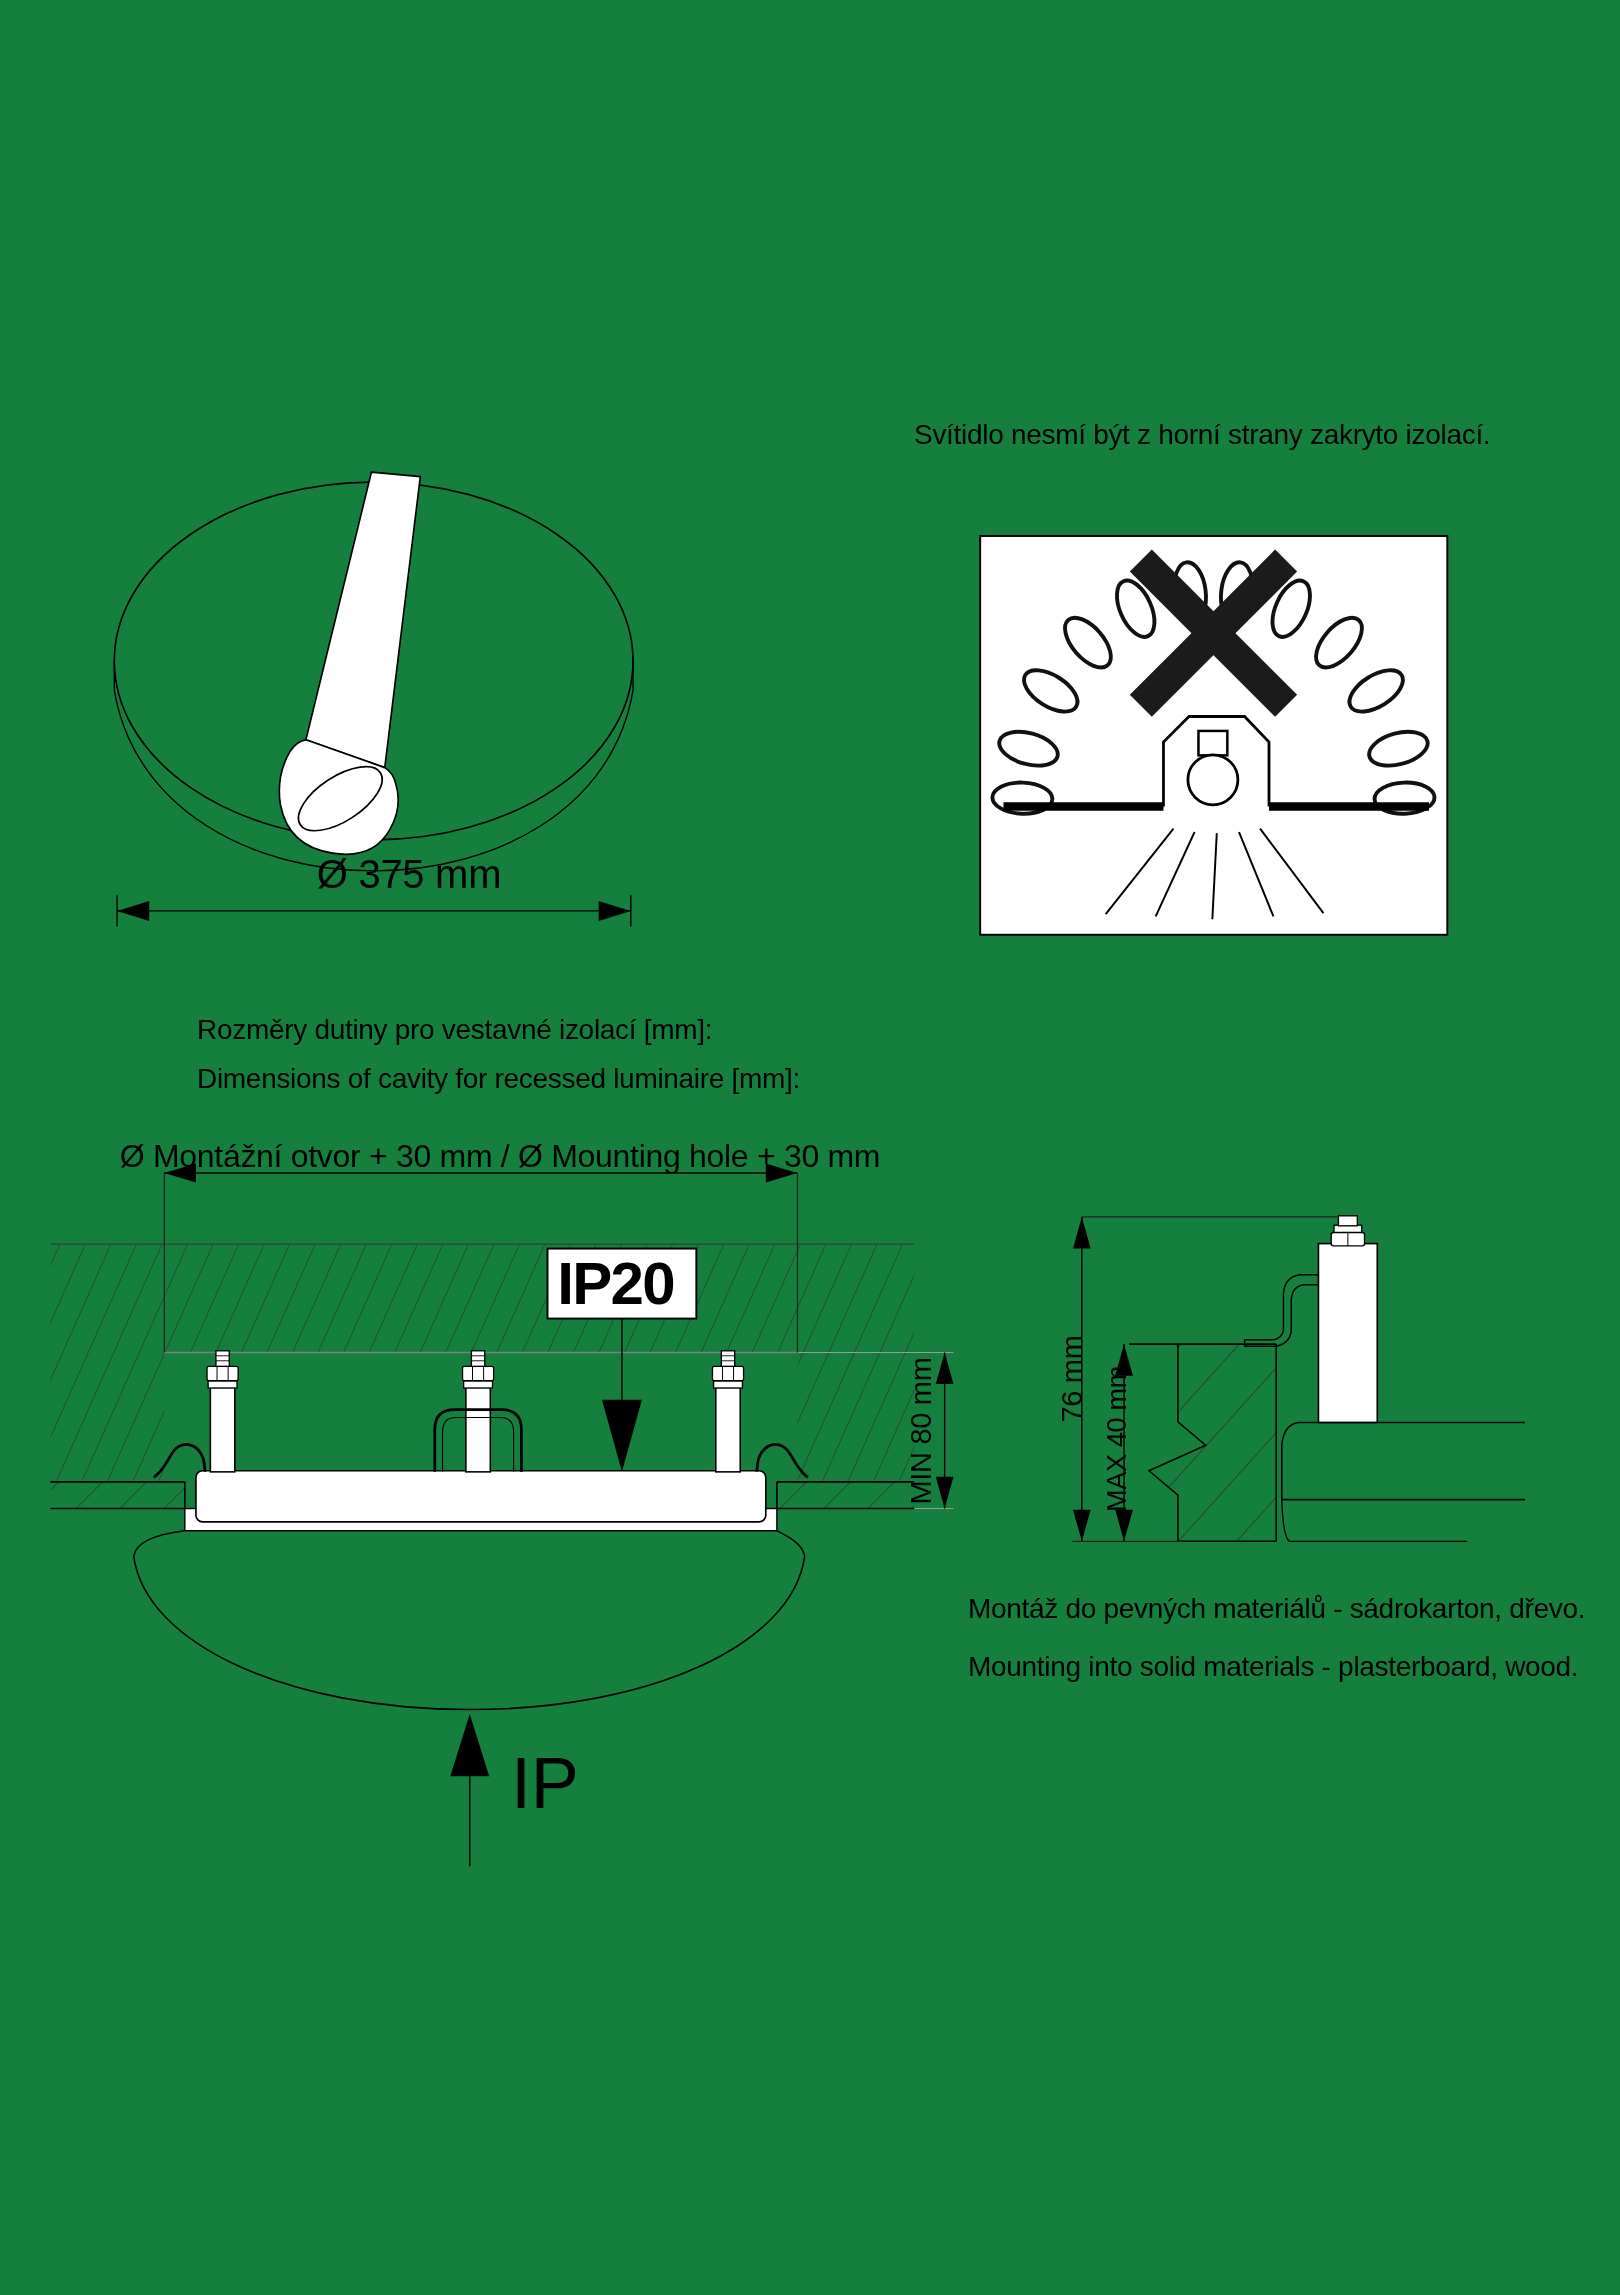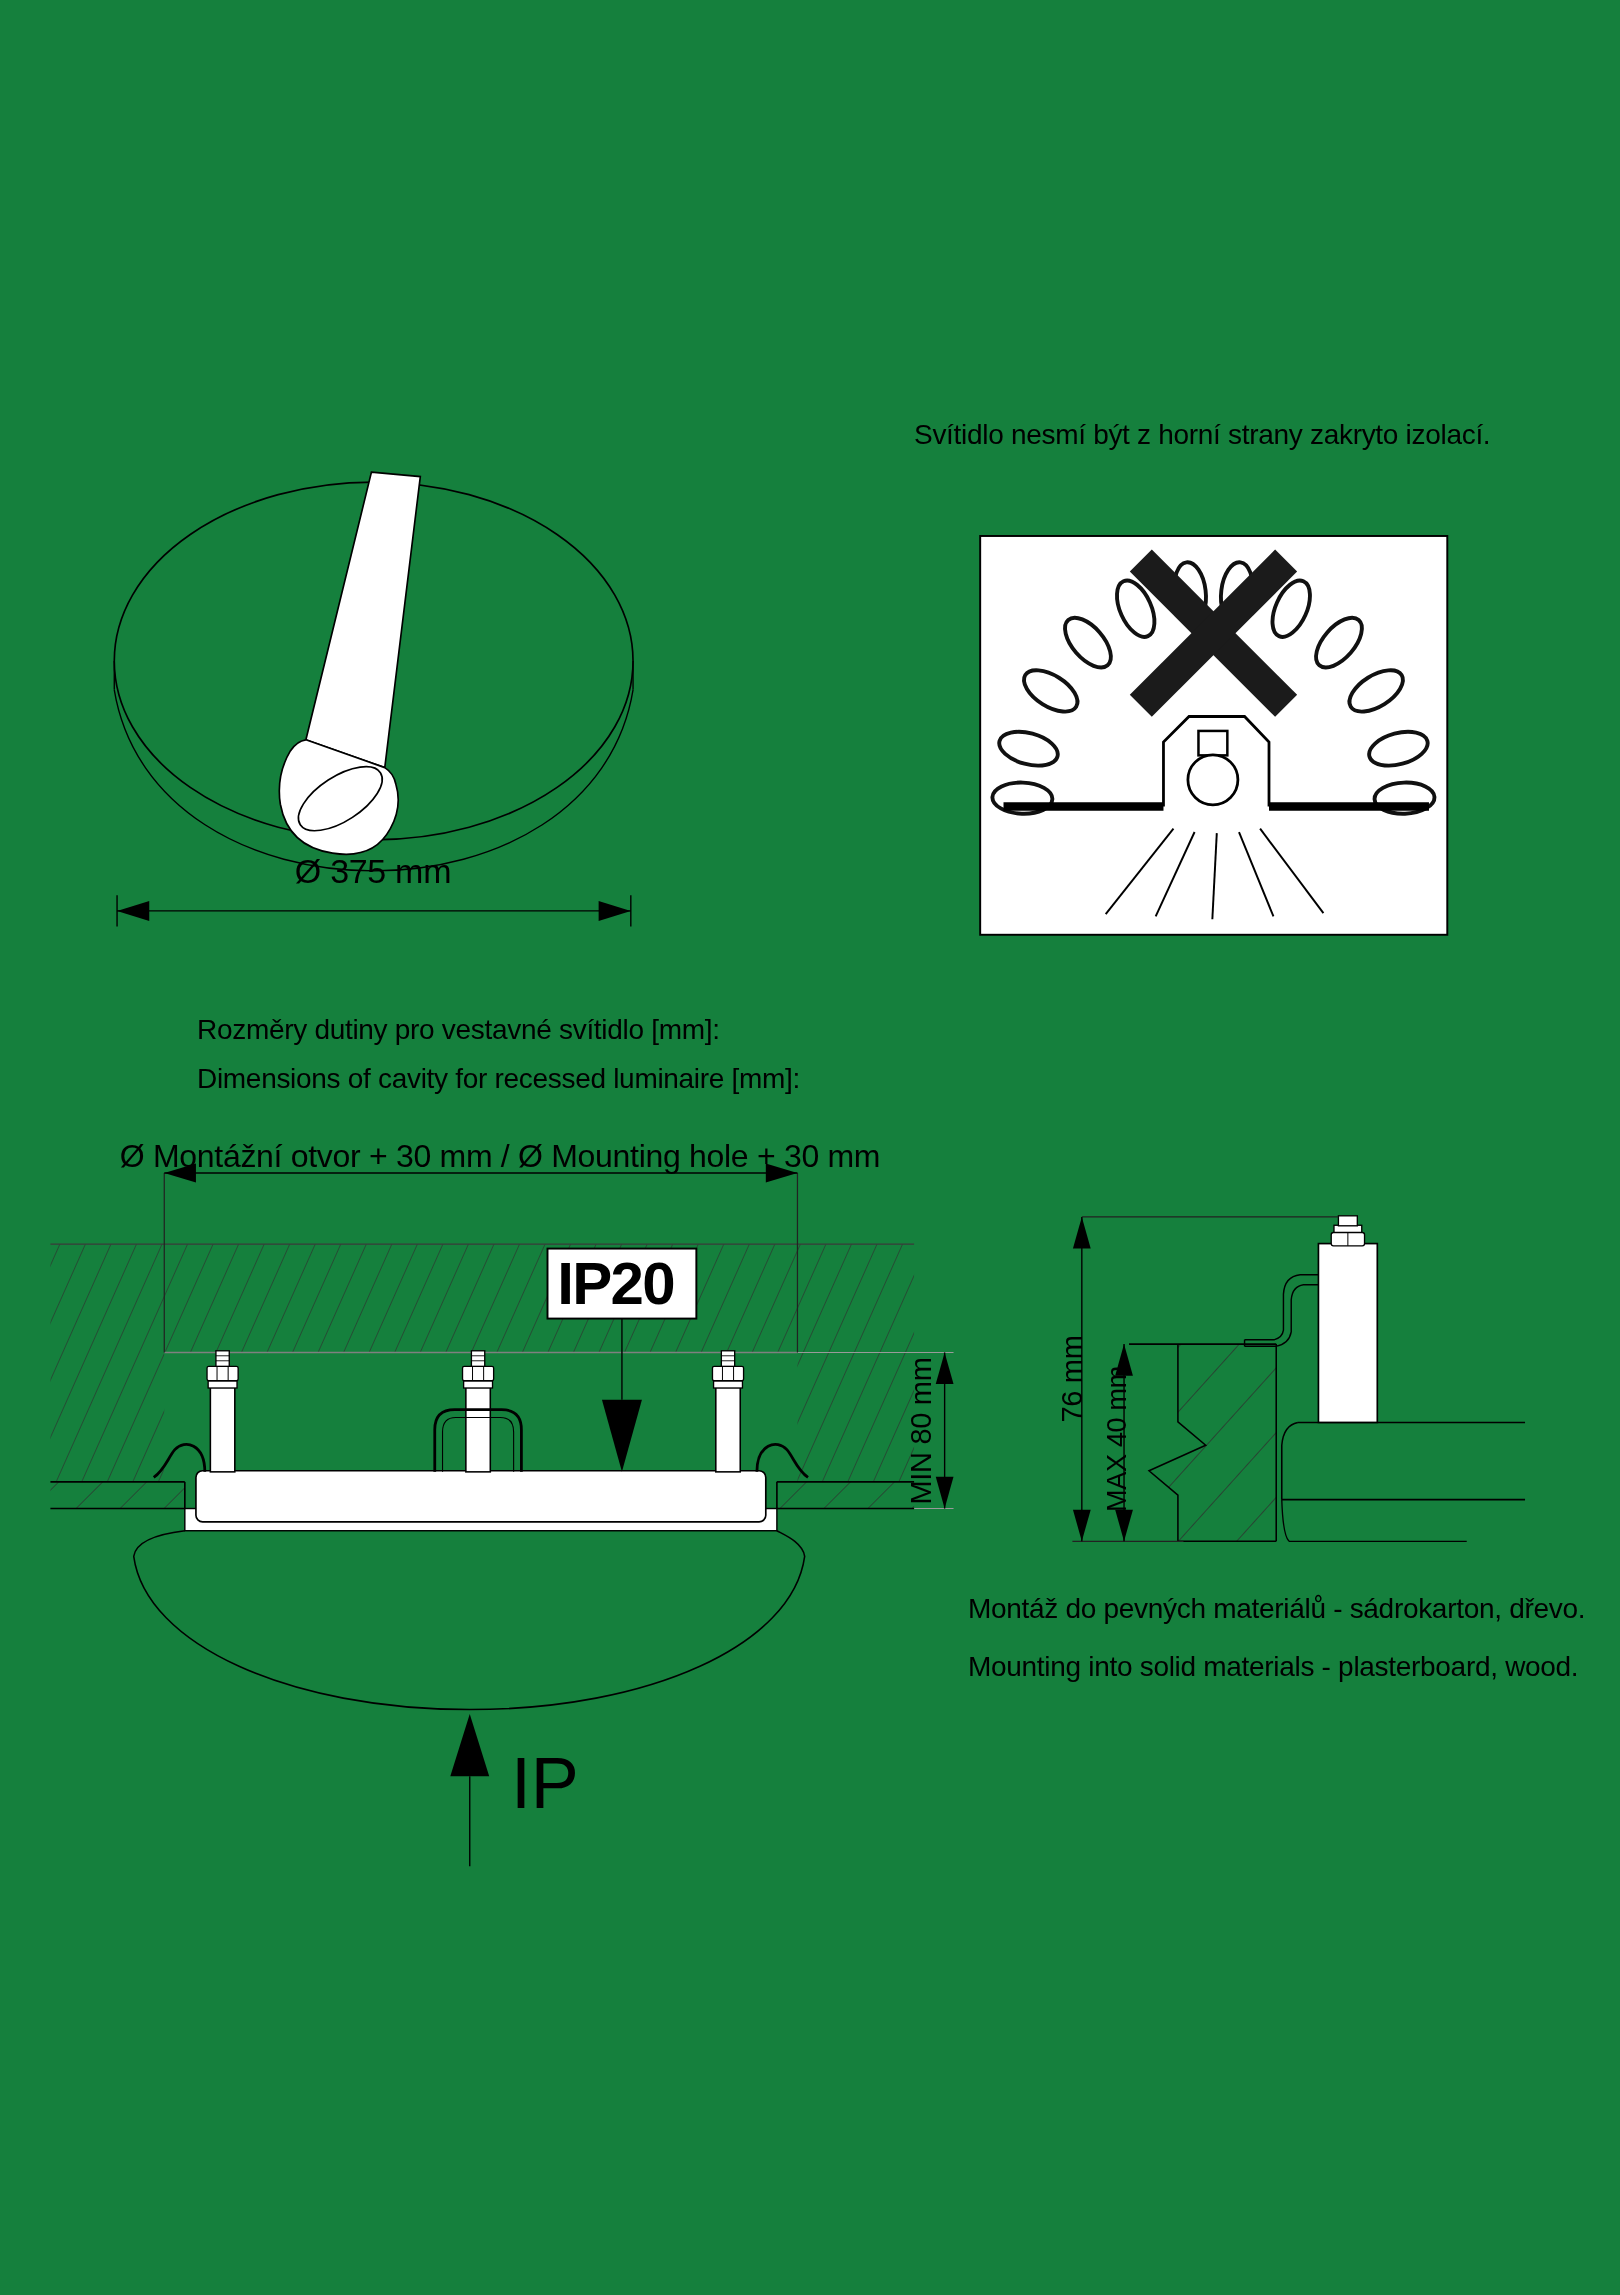--- a/index.html
+++ b/index.html
@@ -2,21 +2,21 @@
 <html style="font-size:9px"><head>
 <meta charset="utf-8">
 <style>
   html,body{margin:0;padding:0;background:#ffffff;}
   #canvas{position:relative;width:1621px;height:2295px;background:#15803d;overflow:hidden;
           font-family:"Liberation Sans","DejaVu Sans",sans-serif;color:#000;}
   #art{position:absolute;left:0;top:0;}
   .t{position:absolute;line-height:1;white-space:nowrap;letter-spacing:-0.3px;color:#000;}
   .f50{font-size:28px;}
   .f45{font-size:32px;}
-  .f64{font-size:34px;}
+  .f64{font-size:40px;margin-left:36px;}
   .ipbox{position:absolute;left:547px;top:1249px;width:137px;height:70px;
          display:flex;align-items:center;justify-content:center;
          font-size:60px;font-weight:bold;letter-spacing:-1.7px;}
   .iplbl{position:absolute;left:511px;top:1747px;font-size:72px;font-weight:normal;line-height:1;}
   .ctr{transform:translateX(-50%);text-align:center;}
   .rot{transform:translate(-50%,-50%) rotate(-90deg);transform-origin:center center;}
 </style>
 </head>
 <body>
 
@@ -223,21 +223,21 @@
       <polygon points="2023,2420 2007,2477 2039,2477" fill="#000"></polygon>
       <polygon points="2023,2775 2007,2718 2039,2718" fill="#000"></polygon>
     </g>
   </g>
 </svg>
 
 <div class="t f50" style="left:914px;top:421px;">Svítidlo nesmí být z horní strany zakryto izolací.</div>
 
 <div class="t f64 ctr" style="left:373px;top:854px;">Ø 375 mm</div>
 
-<div class="t f50" style="left:197px;top:1016px;">Rozměry dutiny pro vestavné svítidlo [mm]:</div>
+<div class="t f50" style="left:197px;top:1016px;">Rozměry dutiny pro vestavné izolací [mm]:</div>
 <div class="t f50" style="left:197px;top:1065px;">Dimensions of cavity for recessed luminaire [mm]:</div>
 
 <div class="t f45 ctr" style="left:500px;top:1140px;">Ø Montážní otvor + 30 mm / Ø Mounting hole + 30 mm</div>
 
 <div class="ipbox t">IP20</div>
 
 <div class="t f50 rot" style="left:921px;top:1431px;font-size:29px;">MIN 80 mm</div>
 
 <div class="t rot" style="left:1072px;top:1379px;font-size:29px;">76 mm</div>
 <div class="t rot" style="left:1117px;top:1439px;font-size:27px;">MAX 40 mm</div>

